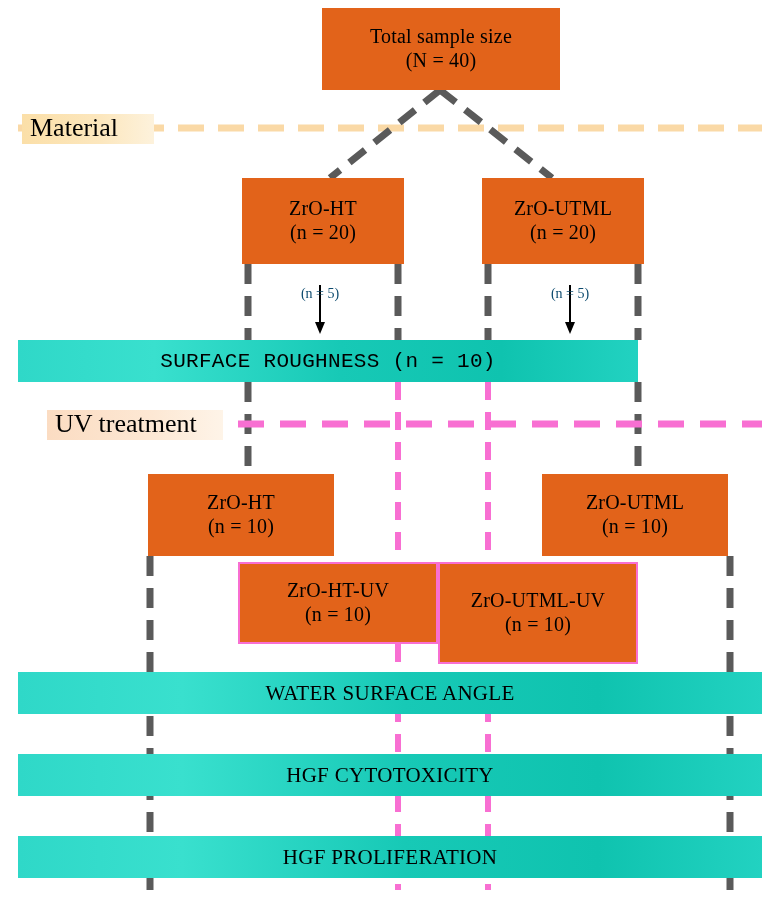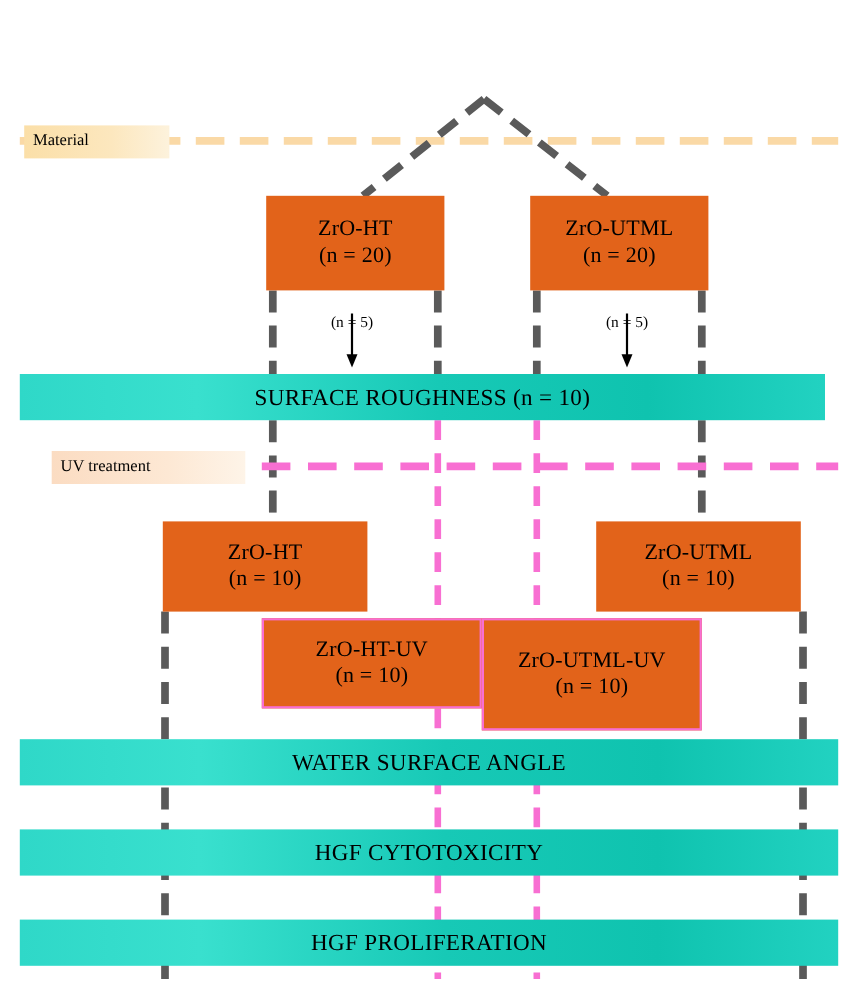--- a/index.html
+++ b/index.html
@@ -56,31 +56,31 @@
     font-size: 21px;
     letter-spacing: 0.3px;
     background: linear-gradient(90deg, #2FD8C8 0%, #39E0CE 22%, #17C9B6 52%, #0FC3AF 78%, #22D2C1 100%);
   }
   .phase-label {
     position: absolute;
     box-sizing: border-box;
     display: flex;
     align-items: center;
     padding: 2px 8px 4px 8px;
-    font-size: 15px;
+    font-size: 26px;
     color: #000000;
     background: linear-gradient(90deg, #FBDFA8 0%, #FCE7BE 60%, #FDF2DC 100%);
   }
   .phase-label.uv {
     background: linear-gradient(90deg, #FBDCC2 0%, #FDE8D4 60%, #FEF4E8 100%);
   }
   .small-label {
     position: absolute;
     font-size: 14px;
-    color: #000000;
+    color: #0c4a6e;
     text-align: center;
   }
 </style>
 </head>
 <body>
 
 <div id="diagram">
 
   <svg class="svg-layer" viewBox="0 0 776 904">
 
@@ -107,20 +107,24 @@
 
     <line x1="196" y1="424" x2="762" y2="424" stroke="#F86FD2" stroke-width="7" stroke-dasharray="26 16"></line>
 
     <line x1="150" y1="556" x2="150" y2="890" stroke="#5A5A5A" stroke-width="7" stroke-dasharray="20 12"></line>
     <line x1="730" y1="556" x2="730" y2="890" stroke="#5A5A5A" stroke-width="7" stroke-dasharray="20 12"></line>
 
     <line x1="398" y1="644" x2="398" y2="890" stroke="#F86FD2" stroke-width="6" stroke-dasharray="18 12"></line>
     <line x1="488" y1="644" x2="488" y2="890" stroke="#F86FD2" stroke-width="6" stroke-dasharray="18 12"></line>
   </svg>
 
+  <div class="node" style="left:322px; top:8px; width:238px; height:82px;">
+    <span class="l1">Total sample size</span>
+    <span class="l2">(N = 40)</span>
+  </div>
 
   <div class="phase-label" style="left:22px; top:114px; width:132px; height:30px;">
     <span>Material</span>
   </div>
 
   <div class="node" style="left:242px; top:178px; width:162px; height:86px;">
     <span class="l1">ZrO-HT</span>
     <span class="l2">(n = 20)</span>
   </div>
 
@@ -129,21 +133,21 @@
     <span class="l2">(n = 20)</span>
   </div>
 
   <div class="small-label" style="left:290px; top:286px; width:60px;">
     <span>(n = 5)</span>
   </div>
   <div class="small-label" style="left:540px; top:286px; width:60px;">
     <span>(n = 5)</span>
   </div>
 
-  <div class="band" style="left:18px; top:340px; width:732px; height:42px;">
+  <div class="band" style="left:18px; top:340px; width:620px; height:42px;font-family:Liberation Mono, monospace;">
     <span>SURFACE ROUGHNESS (n = 10)</span>
   </div>
 
   <div class="phase-label uv" style="left:22px; top:410px; width:176px; height:30px;margin-left:25px;">
     <span>UV treatment</span>
   </div>
 
   <div class="node" style="left:148px; top:474px; width:186px; height:82px;">
     <span class="l1">ZrO-HT</span>
     <span class="l2">(n = 10)</span>

